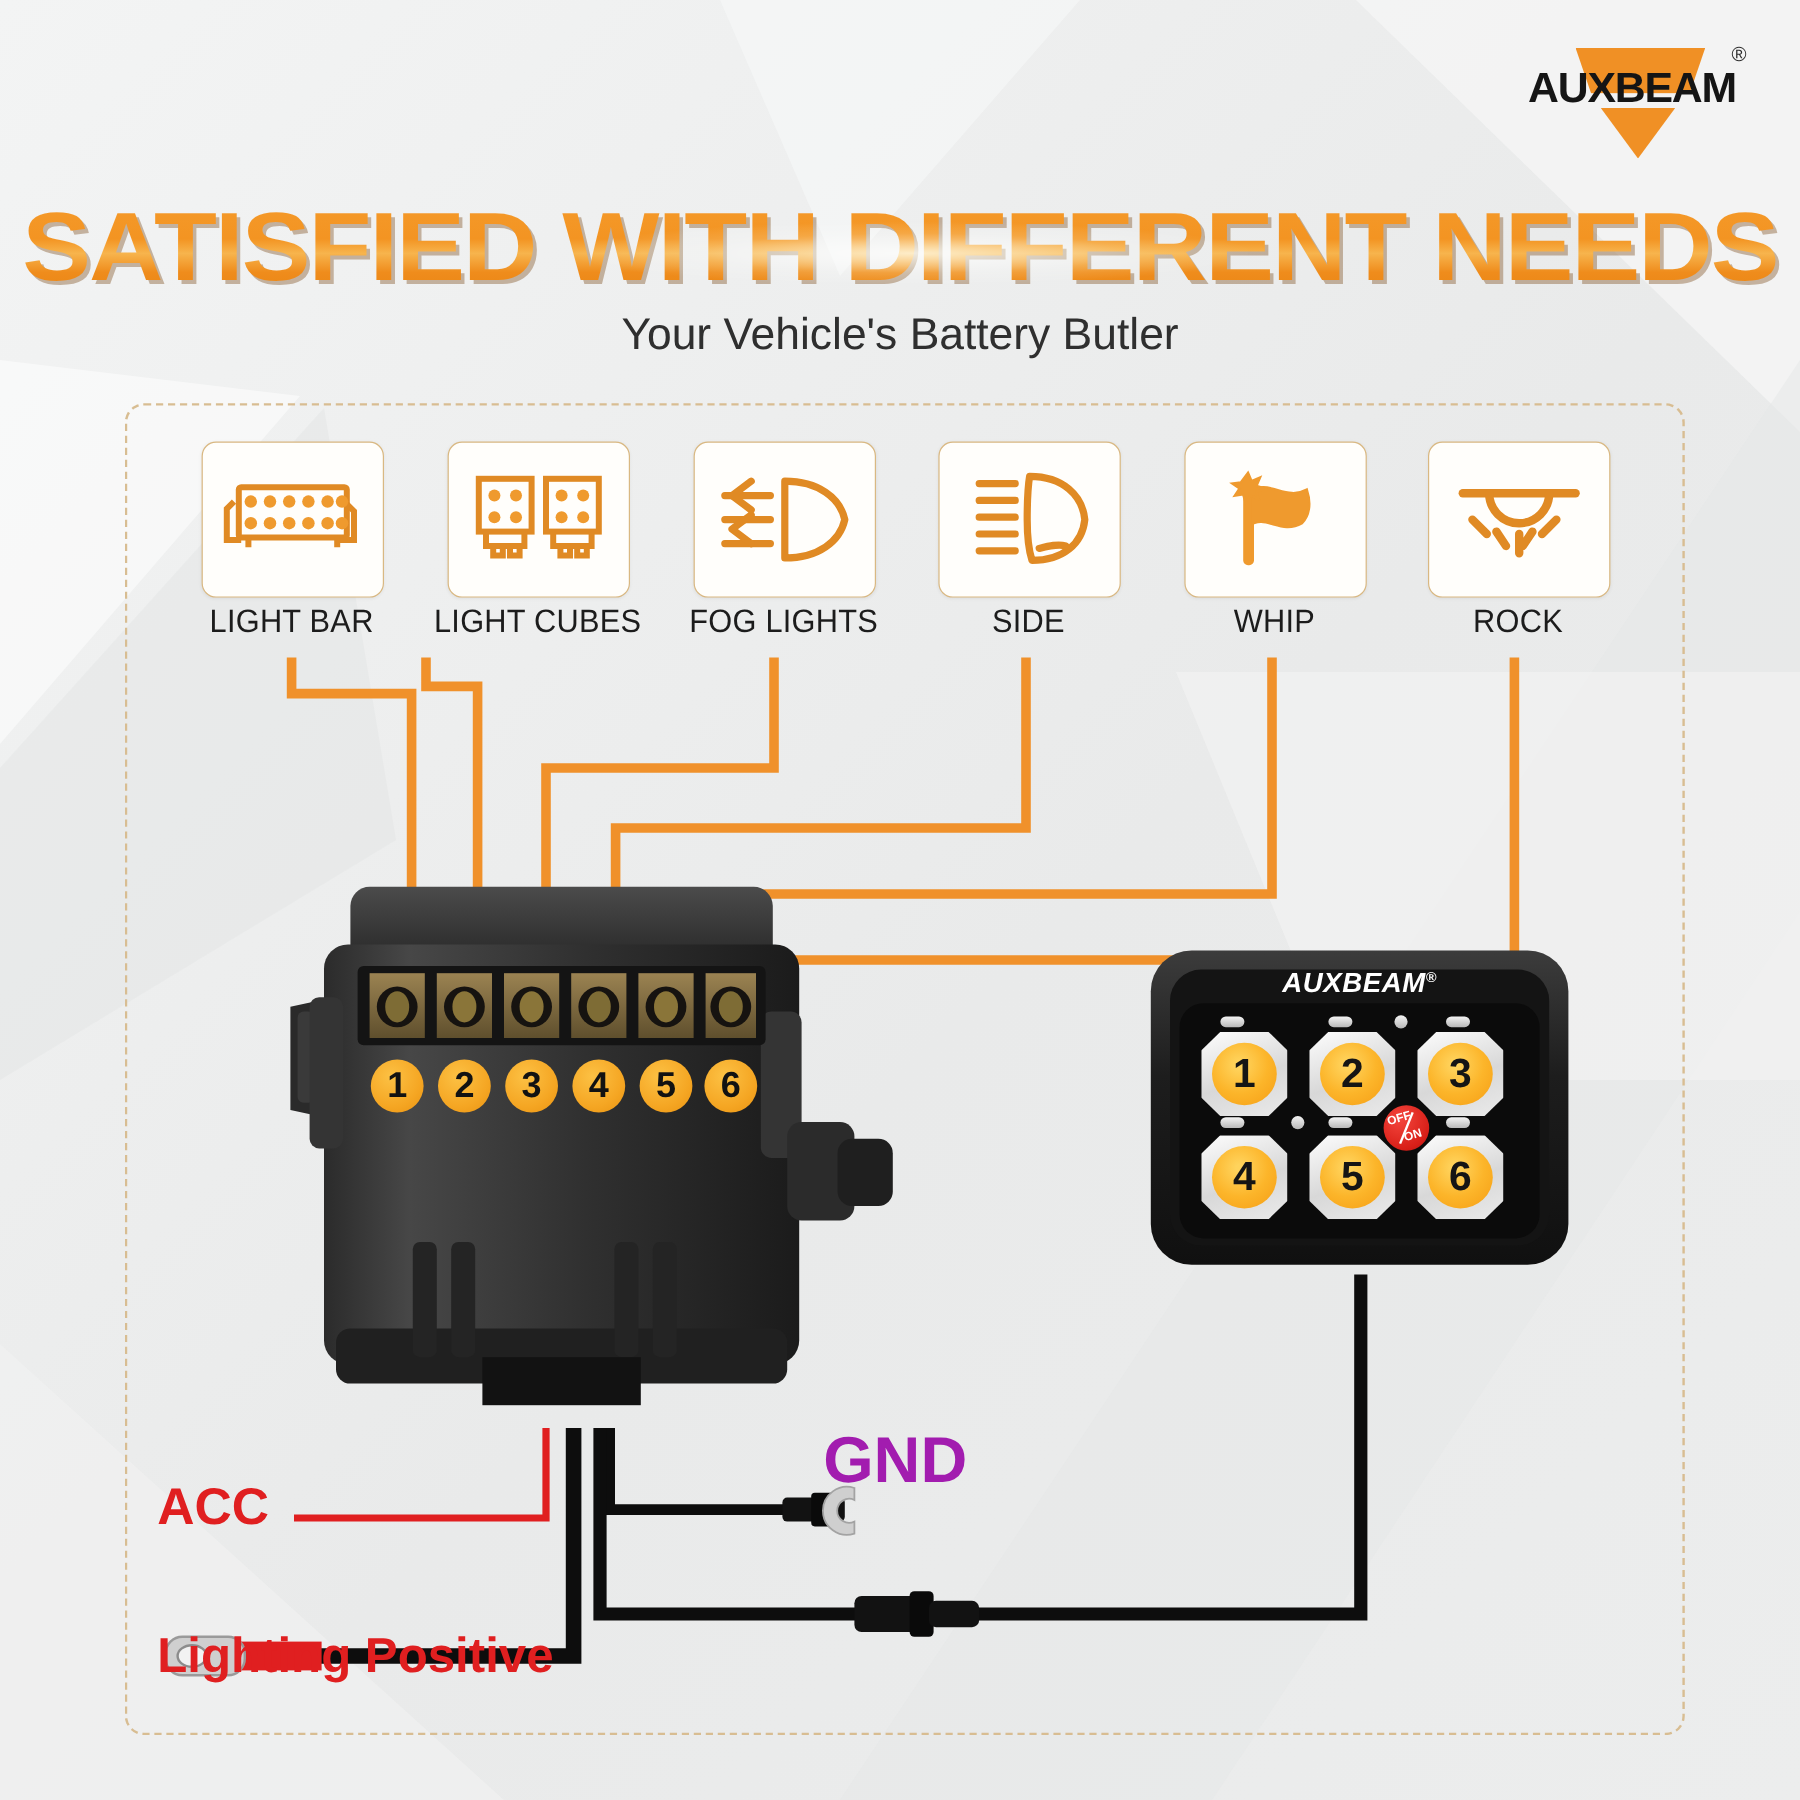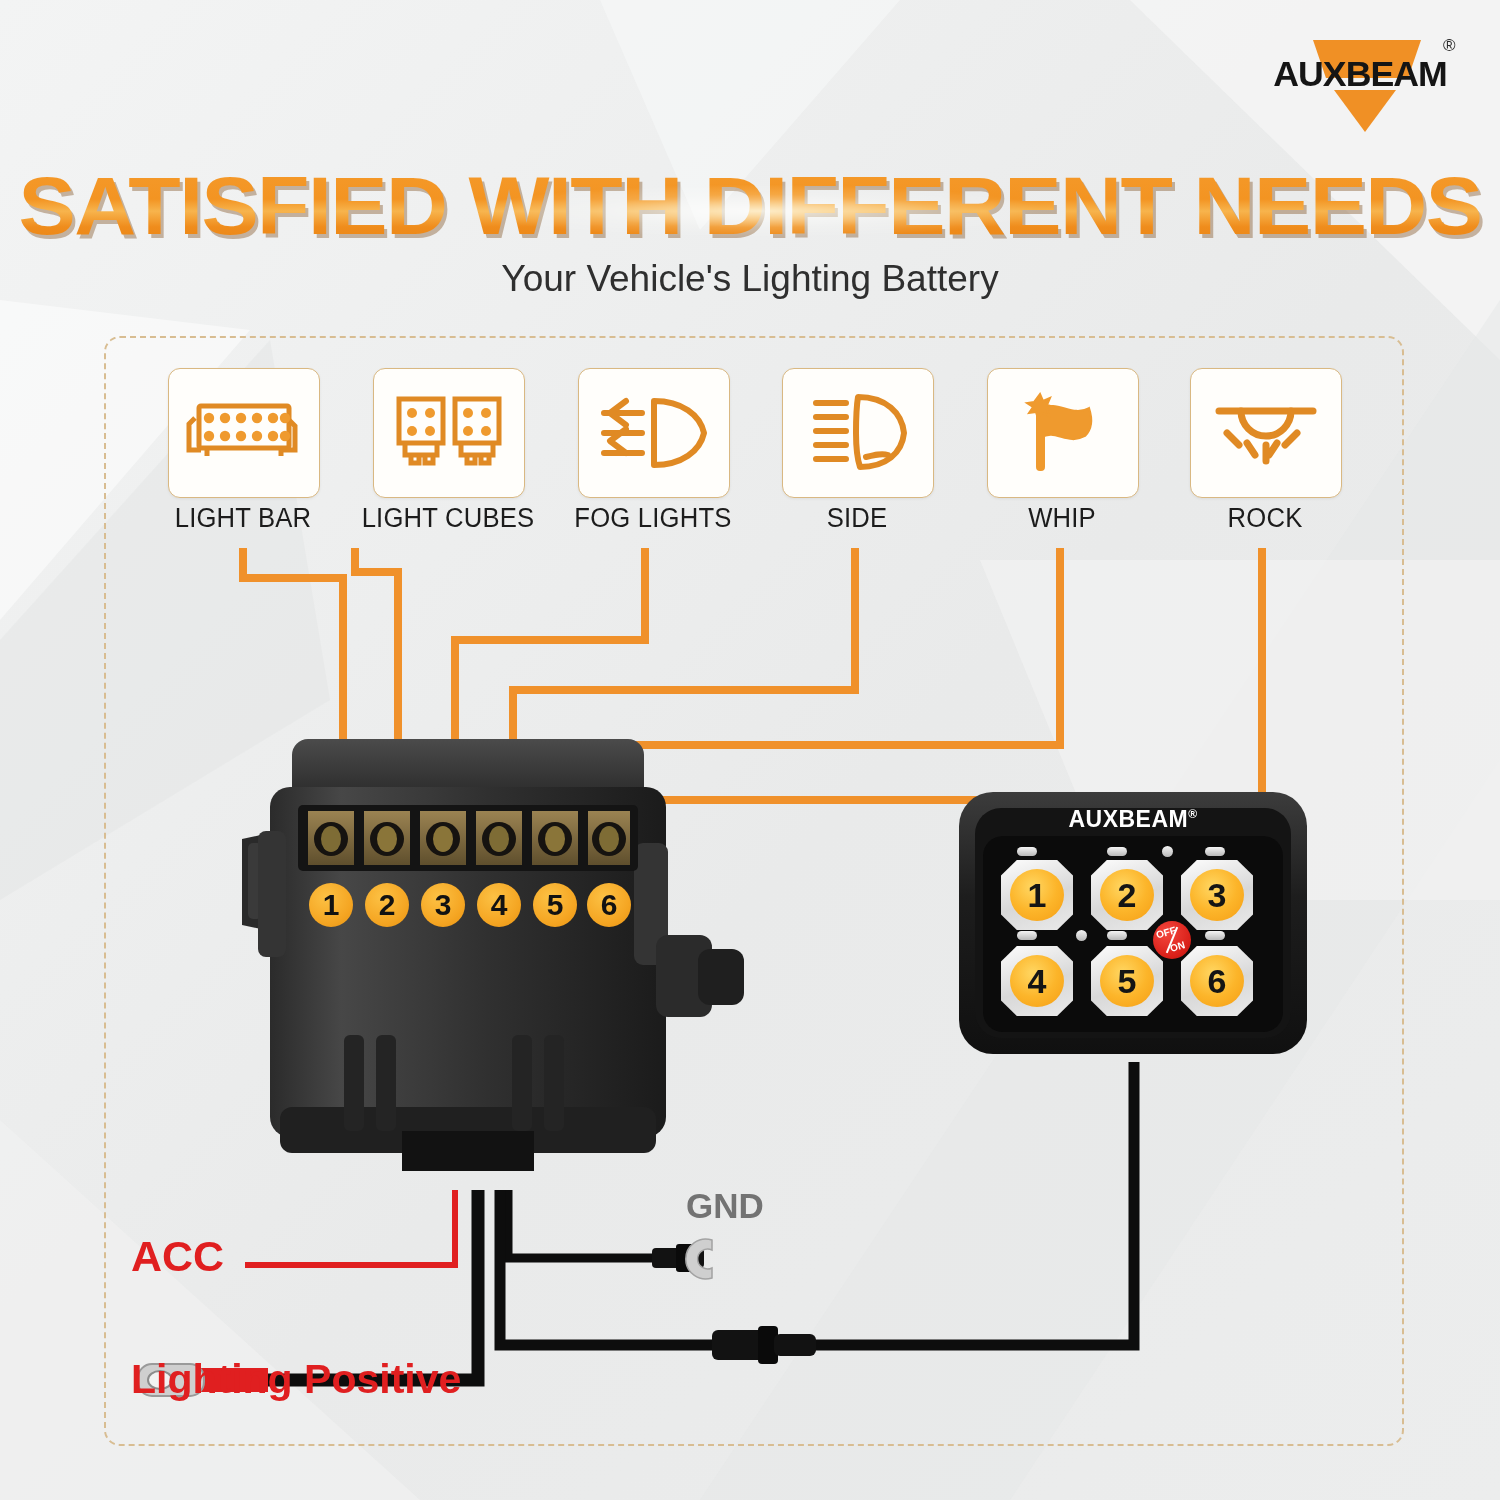--- a/index.html
+++ b/index.html
@@ -113,21 +113,21 @@
     position:absolute;left:196px;top:131px;width:38px;height:38px;border-radius:50%;
     background:radial-gradient(circle at 36% 30%,#f4463d,#d81f18 70%,#ae1310);
     color:#fff;z-index:7;
   }
   #offon .o1{position:absolute;left:3px;top:6px;font-size:10px;font-weight:bold;transform:rotate(-16deg);}
   #offon .o2{position:absolute;left:17px;top:20px;font-size:10px;font-weight:bold;transform:rotate(-16deg);}
   #offon .slash{position:absolute;left:18px;top:5px;width:2px;height:28px;background:#fff;transform:rotate(22deg);}
   
   .wire-lbl{position:absolute;font-weight:bold;z-index:6;font-family:"Liberation Sans","DejaVu Sans",sans-serif;}
   #lbl-acc{left:131px;top:1232px;font-size:43px;color:#e01f20;text-align:right;}
-  #lbl-gnd{left:686px;top:1186px;font-size:35px;color:#737373;}
+  #lbl-gnd{left:686px;top:1186px;font-size:54px;color:#a21caf;}
   #lbl-batt{left:131px;top:1356px;font-size:41px;color:#e01f20;}
 </style>
 </head>
 <body>
 
 <svg id="bg" viewBox="0 0 1500 1500" preserveAspectRatio="none">
   <defs>
     <linearGradient id="bgGrad" x1="0" y1="0" x2="1" y2="1">
       <stop offset="0%" stop-color="#f3f4f4"></stop>
         <stop offset="55%" stop-color="#e9eaea"></stop>
@@ -147,21 +147,21 @@
 <div id="logo">
   <div class="lg-trap"></div>
   <div class="lg-tri"></div>
   <div class="lg-text">AUXBEAM</div>
   <div class="lg-reg">®</div>
 </div>
 
 <div id="title-shadow">SATISFIED WITH DIFFERENT NEEDS</div>
 <div id="title">SATISFIED WITH DIFFERENT NEEDS</div>
 <div id="title-glow"></div>
-<div id="subtitle">Your Vehicle's Lighting Battery</div>
+<div id="subtitle">Your Vehicle's Battery Butler</div>
 
 <div id="frame"></div>
 
 <svg id="wires" viewBox="0 0 1500 1500">
   <g fill="none" stroke="#f0912b" stroke-width="8" stroke-linecap="butt">
 
     <path d="M243,548 L243,578 L343,578 L343,862"></path>
 
     <path d="M355,548 L355,572 L398,572 L398,862"></path>
 
@@ -353,21 +353,21 @@
       <linearGradient id="shellG" x1="0" y1="0" x2="0" y2="1">
         <stop offset="0%" stop-color="#3c3c3c"></stop>
           <stop offset="40%" stop-color="#1d1d1d"></stop>
         <stop offset="100%" stop-color="#101010"></stop>
       </linearGradient>
     </defs>
     <rect x="2" y="2" width="348" height="262" rx="34" fill="url(#shellG)"></rect>
     <rect x="18" y="18" width="316" height="230" rx="26" fill="#141414"></rect>
     <rect x="26" y="46" width="300" height="196" rx="20" fill="#0b0b0b"></rect>
   </svg>
-  <div style="position:absolute;left:0;top:16px;width:352px;text-align:center;color:#fff;font-size:23px;font-weight:bold;letter-spacing:.5px;">
+  <div style="position:absolute;left:0;top:16px;width:352px;text-align:center;color:#fff;font-size:23px;font-weight:bold;letter-spacing:.5px;font-style:italic;">
     <span>AUXBEAM</span><span style="font-size:12px;vertical-align:super;">®</span>
   </div>
 
   
   <div class="led" style="left:60px;top:57px;"></div>
   <div class="led" style="left:150px;top:57px;"></div>
   <div class="led dot" style="left:205px;top:56px;"></div>
   <div class="led" style="left:248px;top:57px;"></div>
   
   <div class="led" style="left:60px;top:141px;"></div>

